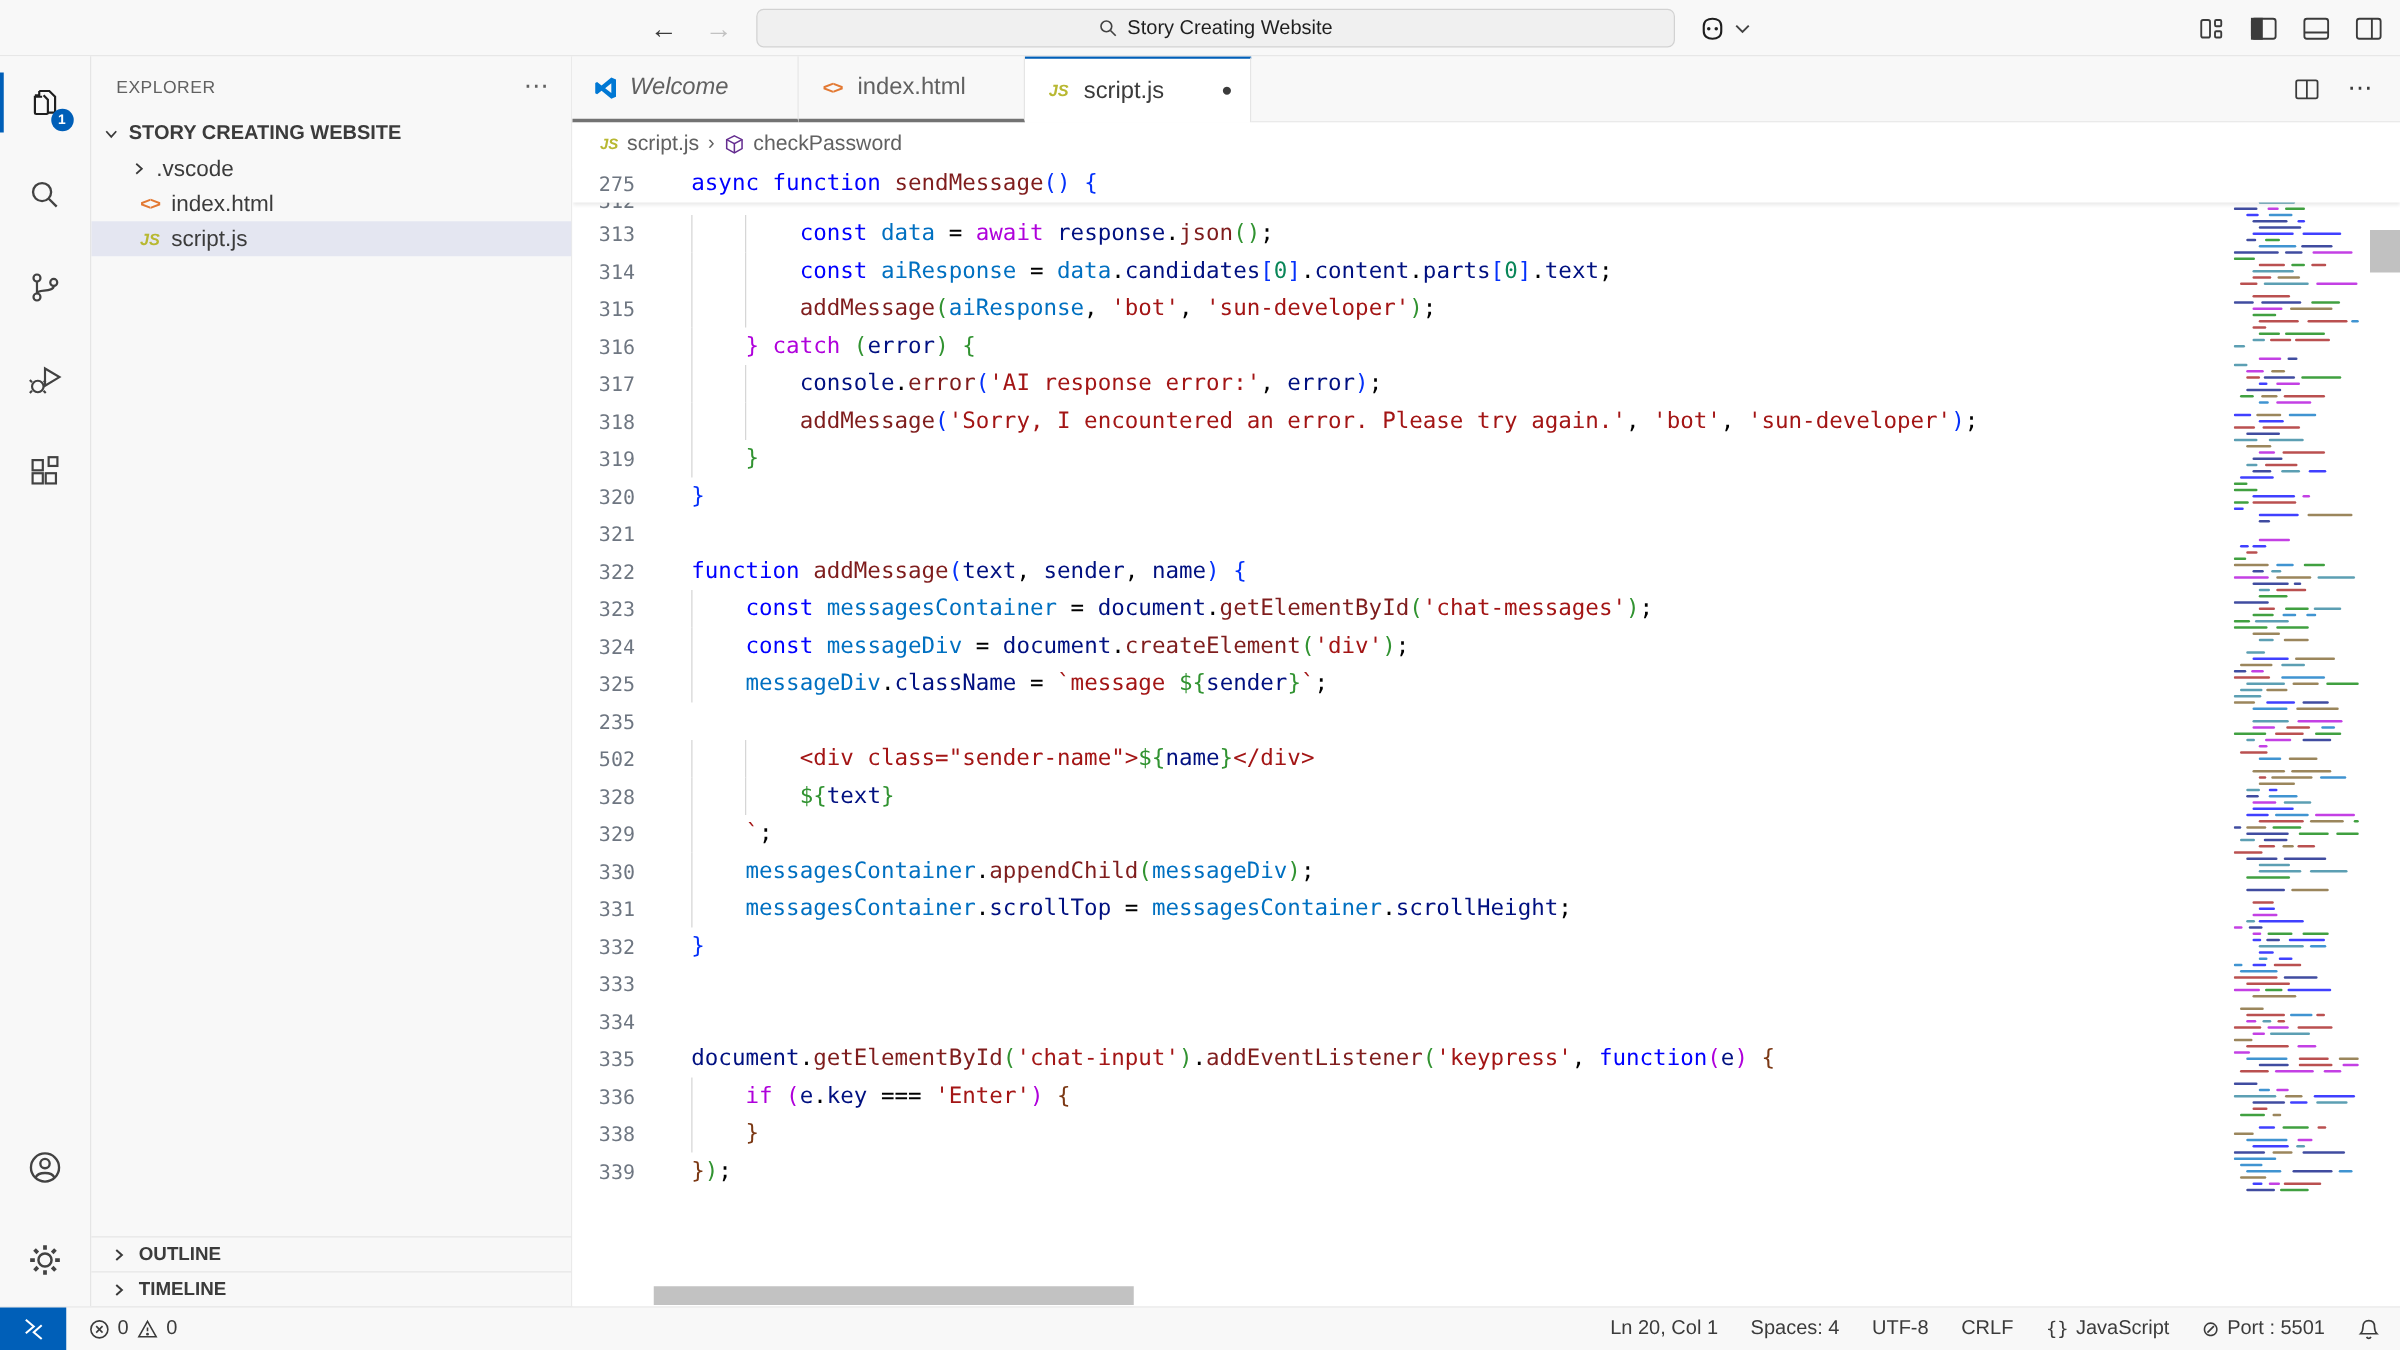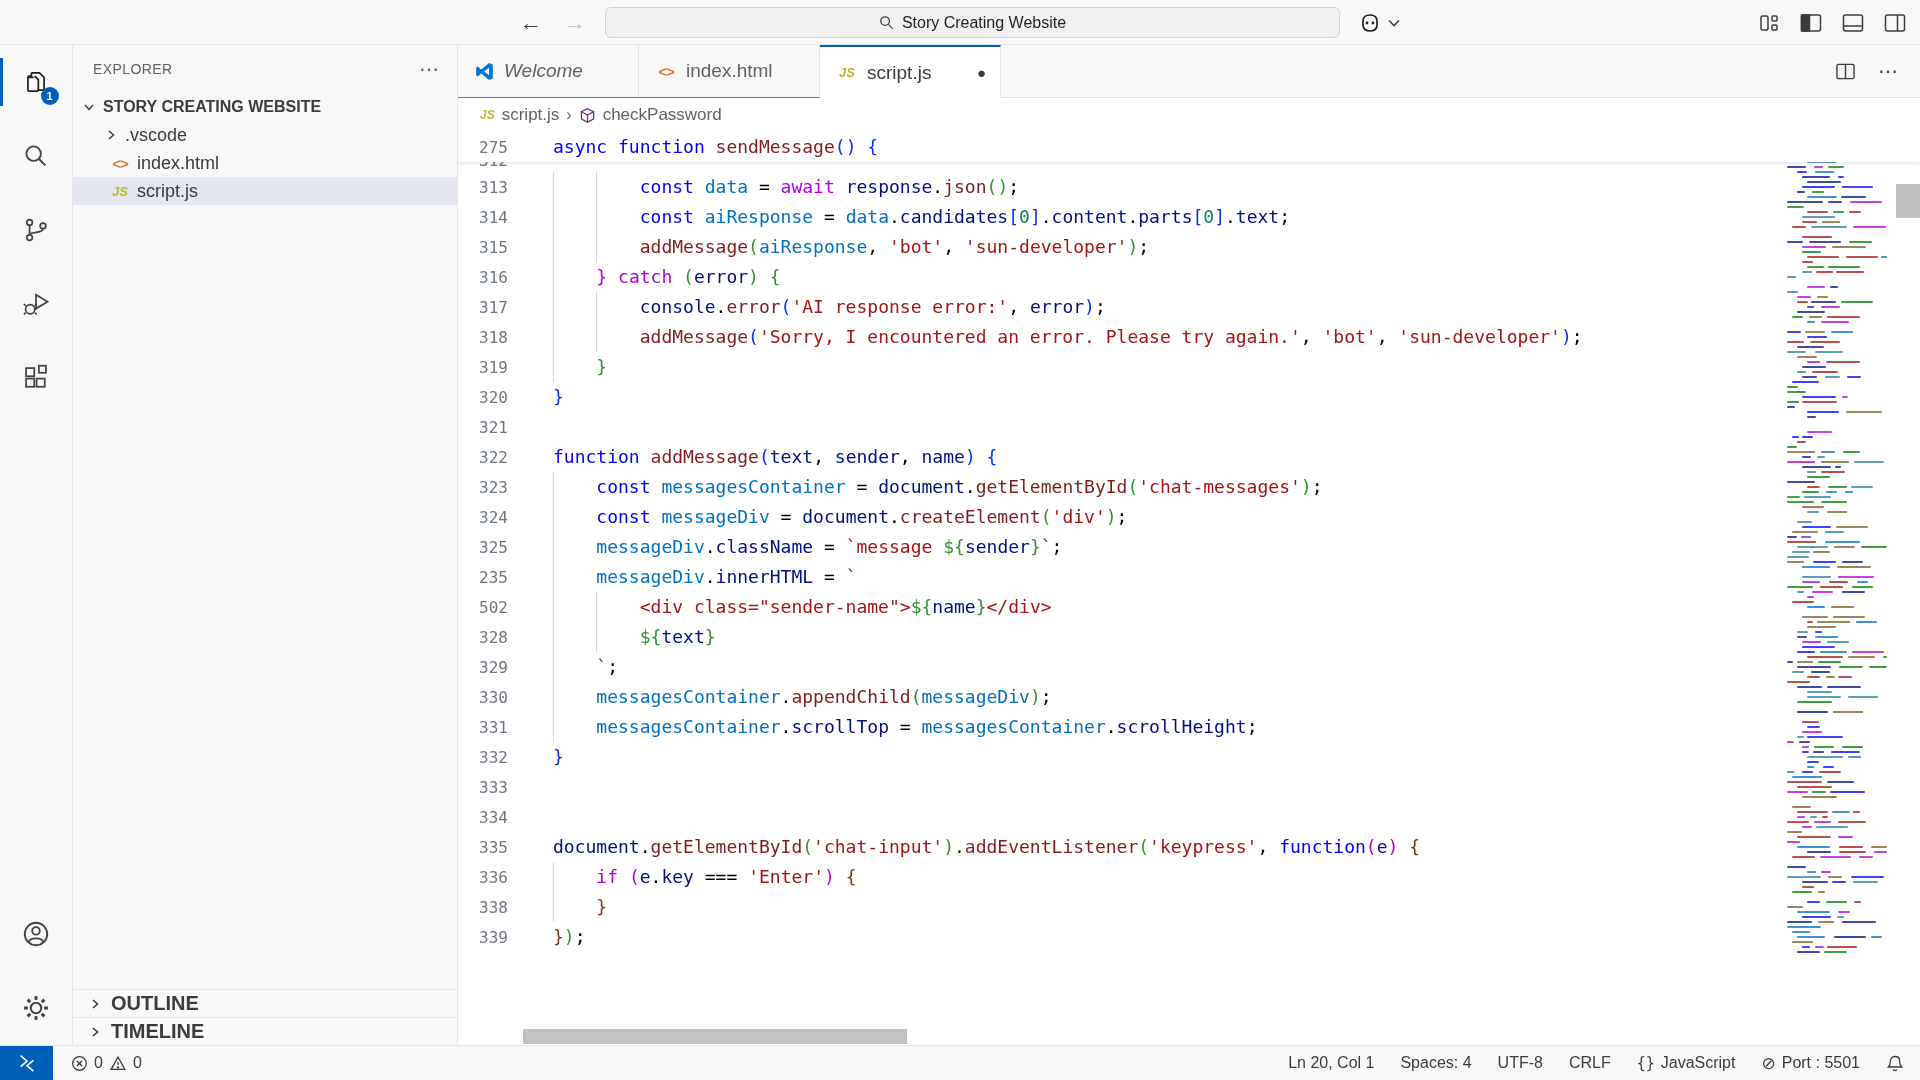--- a/index.html
+++ b/index.html
@@ -41,29 +41,29 @@
   .sb-more { color:#616161; font-size:20px; letter-spacing:2px; line-height:10px; }
   .tree-row { height:28px; display:flex; align-items:center; gap:6px; padding-left:8px; cursor:default; }
   .tree-row.root { font-weight:700; font-size:16px; }
   .tree-row.child { padding-left:36px; }
   .tree-row.selected { background:#e4e6f1; }
   .fi { width:22px; flex:none; text-align:center; font-weight:700; }
   .fi.html { color:#e37933; font-size:15px; letter-spacing:-1px; }
   .fi.js { color:#b8b832; font-size:13px; font-style:italic; }
   .sb-bottom { margin-top:auto; }
   .sb-section { height:28px; display:flex; align-items:center; gap:8px; padding-left:14px;
-    border-top:1px solid #e5e5e5; font-weight:700; font-size:20px; color:#3b3b3b; }
+    border-top:1px solid #e5e5e5; font-weight:700; font-size:15px; color:#3b3b3b; }
   .chev { flex:none; display:flex; }
 
   
   .editor { flex:1; min-width:0; display:flex; flex-direction:column; background:#fff; }
 
   .tabbar { height:53px; flex:none; background:#f8f8f8; display:flex; align-items:stretch; }
   .tab { width:181px; flex:none; display:flex; align-items:center; gap:9px; padding:0 14px 0 16px;
-    border-right:1px solid #e5e5e5; border-bottom:1px solid #737373; color:#616161; font-size:19px; background:#f8f8f8; }
+    border-right:1px solid #e5e5e5; border-bottom:3px solid #737373; color:#616161; font-size:19px; background:#f8f8f8; }
   .tab .lbl { white-space:nowrap; overflow:hidden; }
   .tab.welcome .lbl { font-style:italic; }
   .tab.active { background:#fff; border-bottom:none; border-top:2px solid #005fb8; color:#3b3b3b; }
   .tab .dot { margin-left:auto; font-size:15px; color:#3b3b3b; }
   .tab-fill { flex:1; border-bottom:1px solid #e5e5e5; display:flex; align-items:center; justify-content:flex-end; gap:22px; padding-right:20px; color:#3b3b3b; }
 
   .breadcrumb { height:34px; flex:none; background:#fff; display:flex; align-items:center; gap:7px;
     padding-left:22px; font-size:17px; color:#616161; }
   .bc-sep { color:#616161; font-size:16px; }
   .bc-js { color:#b8b832; font-weight:700; font-style:italic; font-size:12px; }
@@ -327,21 +327,21 @@
             <div class="line"><span class="ln">316</span><div class="ct"><span class="guide" style="left: 0ch;"></span>    <span class="tk-bp">}</span><span class="tk-pl"> </span><span class="tk-ctl">catch</span><span class="tk-pl"> </span><span class="tk-bg">(</span><span class="tk-v">error</span><span class="tk-bg">)</span><span class="tk-pl"> </span><span class="tk-bg">{</span></div></div>
             <div class="line"><span class="ln">317</span><div class="ct"><span class="guide" style="left: 0ch;"></span><span class="guide" style="left: 4ch;"></span>        <span class="tk-v">console</span><span class="tk-pl">.</span><span class="tk-fn">error</span><span class="tk-bb">(</span><span class="tk-s">'AI response error:'</span><span class="tk-pl">, </span><span class="tk-v">error</span><span class="tk-bb">)</span><span class="tk-pl">;</span></div></div>
             <div class="line"><span class="ln">318</span><div class="ct"><span class="guide" style="left: 0ch;"></span><span class="guide" style="left: 4ch;"></span>        <span class="tk-fn">addMessage</span><span class="tk-bb">(</span><span class="tk-s">'Sorry, I encountered an error. Please try again.'</span><span class="tk-pl">, </span><span class="tk-s">'bot'</span><span class="tk-pl">, </span><span class="tk-s">'sun-developer'</span><span class="tk-bb">)</span><span class="tk-pl">;</span></div></div>
             <div class="line"><span class="ln">319</span><div class="ct"><span class="guide" style="left: 0ch;"></span>    <span class="tk-bg">}</span></div></div>
             <div class="line"><span class="ln">320</span><div class="ct"><span class="tk-bb">}</span></div></div>
             <div class="line"><span class="ln">321</span><div class="ct"></div></div>
             <div class="line"><span class="ln">322</span><div class="ct"><span class="tk-kw">function</span><span class="tk-pl"> </span><span class="tk-fn">addMessage</span><span class="tk-bb">(</span><span class="tk-v">text</span><span class="tk-pl">, </span><span class="tk-v">sender</span><span class="tk-pl">, </span><span class="tk-v">name</span><span class="tk-bb">)</span><span class="tk-pl"> </span><span class="tk-bb">{</span></div></div>
             <div class="line"><span class="ln">323</span><div class="ct"><span class="guide" style="left: 0ch;"></span>    <span class="tk-kw">const</span><span class="tk-pl"> </span><span class="tk-cv">messagesContainer</span><span class="tk-pl"> = </span><span class="tk-v">document</span><span class="tk-pl">.</span><span class="tk-fn">getElementById</span><span class="tk-bg">(</span><span class="tk-s">'chat-messages'</span><span class="tk-bg">)</span><span class="tk-pl">;</span></div></div>
             <div class="line"><span class="ln">324</span><div class="ct"><span class="guide" style="left: 0ch;"></span>    <span class="tk-kw">const</span><span class="tk-pl"> </span><span class="tk-cv">messageDiv</span><span class="tk-pl"> = </span><span class="tk-v">document</span><span class="tk-pl">.</span><span class="tk-fn">createElement</span><span class="tk-bg">(</span><span class="tk-s">'div'</span><span class="tk-bg">)</span><span class="tk-pl">;</span></div></div>
             <div class="line"><span class="ln">325</span><div class="ct"><span class="guide" style="left: 0ch;"></span>    <span class="tk-cv">messageDiv</span><span class="tk-pl">.</span><span class="tk-v">className</span><span class="tk-pl"> = </span><span class="tk-s">`message </span><span class="tk-bg">${</span><span class="tk-v">sender</span><span class="tk-bg">}</span><span class="tk-s">`</span><span class="tk-pl">;</span></div></div>
-            <div class="line"><span class="ln">235</span><div class="ct"><span class="guide" style="left: 0ch;"></span>    <span class="tk-cv">messageDiv</span><span class="tk-pl">.</span><span class="tk-v">innerHTML</span><span class="tk-pl"> = </span><span class="tk-s">`</span></div></div>
+            <div class="line"><span class="ln">235</span></div>
             <div class="line"><span class="ln">502</span><div class="ct"><span class="guide" style="left: 0ch;"></span><span class="guide" style="left: 4ch;"></span>        <span class="tk-s">&lt;div class="sender-name"&gt;</span><span class="tk-bg">${</span><span class="tk-v">name</span><span class="tk-bg">}</span><span class="tk-s">&lt;/div&gt;</span></div></div>
             <div class="line"><span class="ln">328</span><div class="ct"><span class="guide" style="left: 0ch;"></span><span class="guide" style="left: 4ch;"></span>        <span class="tk-bg">${</span><span class="tk-v">text</span><span class="tk-bg">}</span></div></div>
             <div class="line"><span class="ln">329</span><div class="ct"><span class="guide" style="left: 0ch;"></span>    <span class="tk-s">`</span><span class="tk-pl">;</span></div></div>
             <div class="line"><span class="ln">330</span><div class="ct"><span class="guide" style="left: 0ch;"></span>    <span class="tk-cv">messagesContainer</span><span class="tk-pl">.</span><span class="tk-fn">appendChild</span><span class="tk-bg">(</span><span class="tk-cv">messageDiv</span><span class="tk-bg">)</span><span class="tk-pl">;</span></div></div>
             <div class="line"><span class="ln">331</span><div class="ct"><span class="guide" style="left: 0ch;"></span>    <span class="tk-cv">messagesContainer</span><span class="tk-pl">.</span><span class="tk-v">scrollTop</span><span class="tk-pl"> = </span><span class="tk-cv">messagesContainer</span><span class="tk-pl">.</span><span class="tk-v">scrollHeight</span><span class="tk-pl">;</span></div></div>
             <div class="line"><span class="ln">332</span><div class="ct"><span class="tk-bb">}</span></div></div>
             <div class="line"><span class="ln">333</span><div class="ct"></div></div>
             <div class="line"><span class="ln">334</span></div>
             <div class="line"><span class="ln">335</span><div class="ct"><span class="tk-v">document</span><span class="tk-pl">.</span><span class="tk-fn">getElementById</span><span class="tk-bg">(</span><span class="tk-s">'chat-input'</span><span class="tk-bg">)</span><span class="tk-pl">.</span><span class="tk-fn">addEventListener</span><span class="tk-bg">(</span><span class="tk-s">'keypress'</span><span class="tk-pl">, </span><span class="tk-kw">function</span><span class="tk-bp">(</span><span class="tk-v">e</span><span class="tk-bp">)</span><span class="tk-pl"> </span><span class="tk-bo">{</span></div></div>
             <div class="line"><span class="ln">336</span><div class="ct"><span class="guide" style="left: 0ch;"></span>    <span class="tk-ctl">if</span><span class="tk-pl"> </span><span class="tk-bp">(</span><span class="tk-v">e</span><span class="tk-pl">.</span><span class="tk-v">key</span><span class="tk-pl"> === </span><span class="tk-s">'Enter'</span><span class="tk-bp">)</span><span class="tk-pl"> </span><span class="tk-bo">{</span></div></div>

